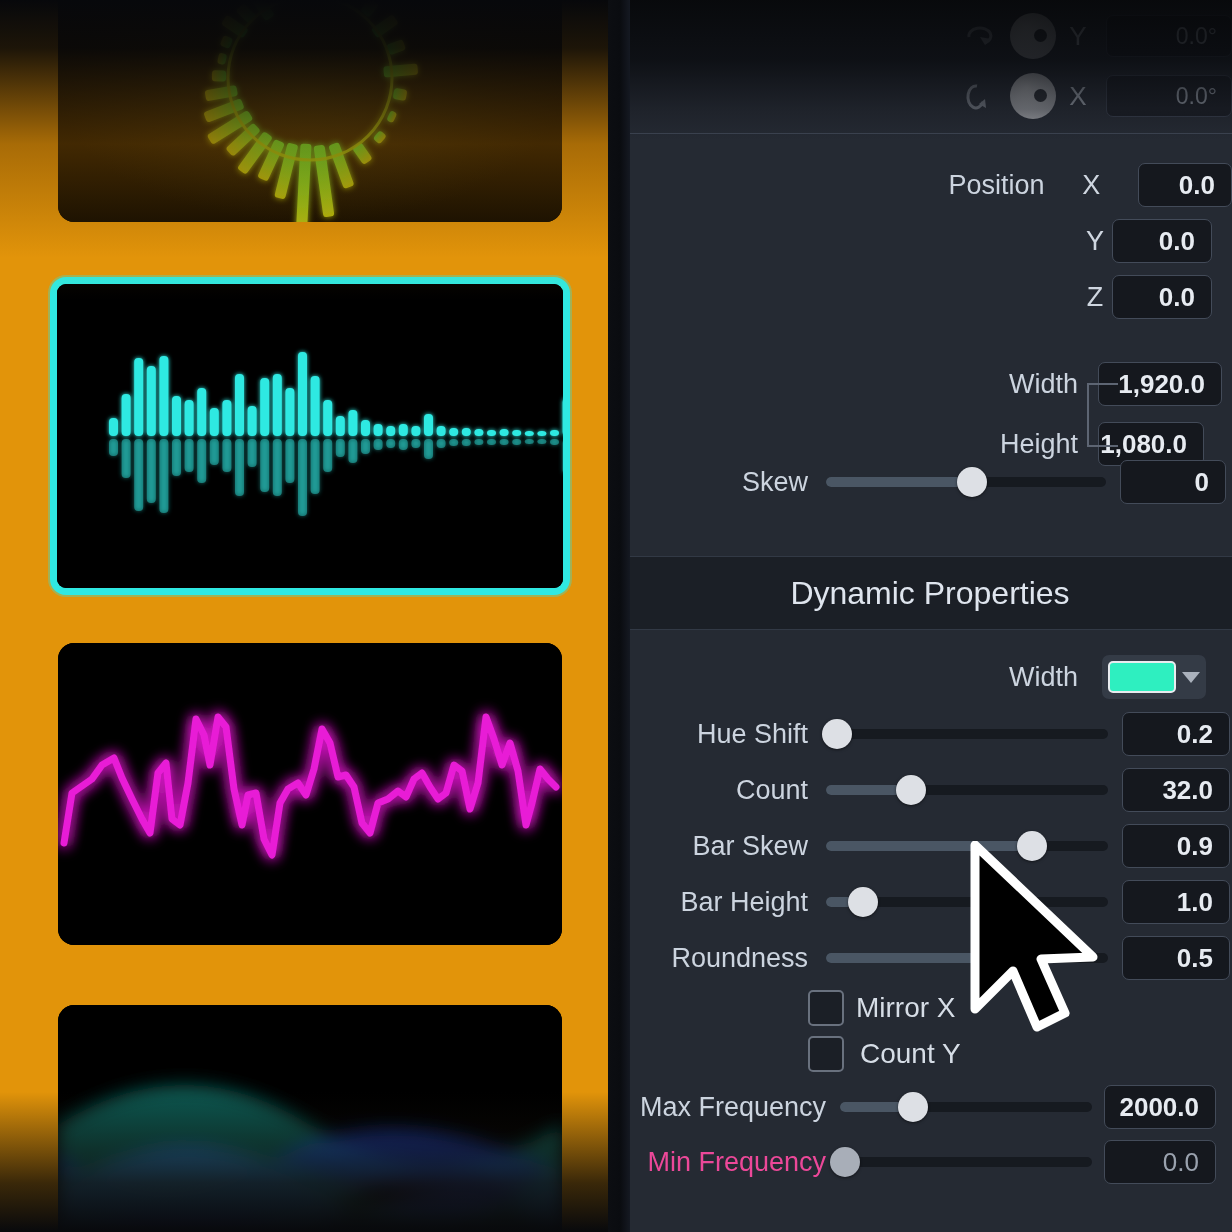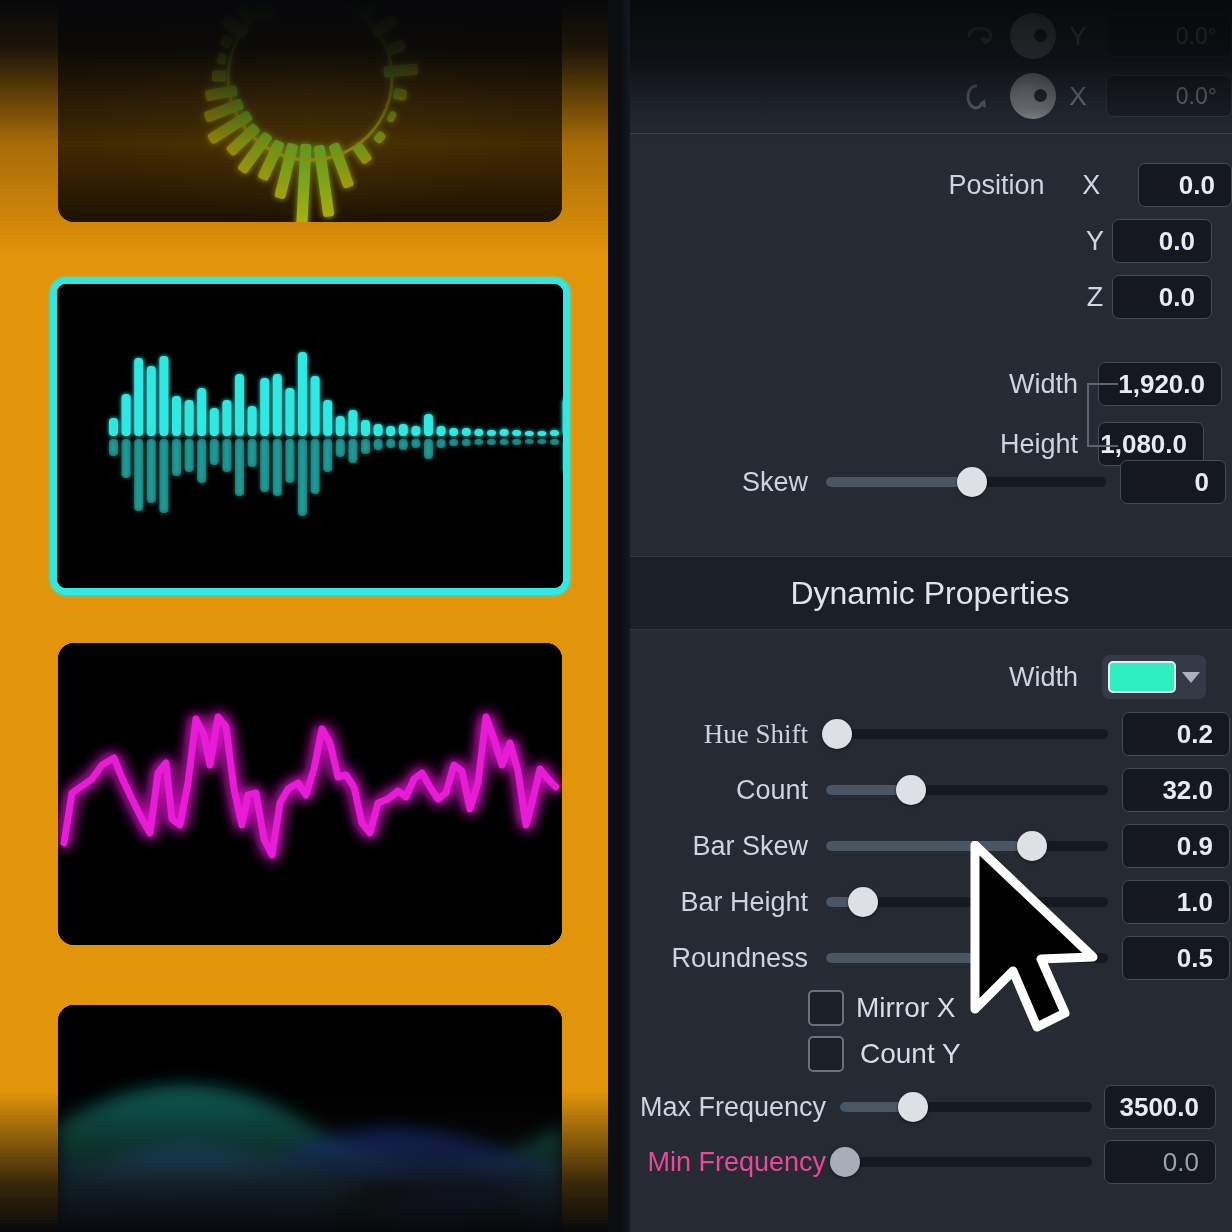--- a/index.html
+++ b/index.html
@@ -519,21 +519,21 @@
     <div class="row" style="top:655px;">
       <span class="row-label" style="width:450px;">Width</span>
       <span style="width:24px;"></span>
       <span class="color-box">
         <span class="color-swatch" id="color-swatch" style="background: rgb(46, 239, 192);"></span>
         <span class="caret"></span>
       </span>
     </div>
 
     <div class="row" style="top:712px;">
-      <span class="row-label" style="width:180px;font-family:Liberation Serif, serif;">Hue Shift</span>
+      <span class="row-label" style="width:180px;">Hue Shift</span>
       <span style="width:18px;"></span>
       <span class="slider sl-dyn" style="width:282px;">
         <span class="fill" style="width: 4%;"></span>
           <span class="handle" style="left: 4%;"></span>
       </span>
       <span style="width:14px;"></span>
       <span class="num-field bold" style="width:108px;">0.2</span>
     </div>
 
     <div class="row" style="top:768px;">
@@ -590,21 +590,21 @@
     </div>
 
     <div class="row" style="top:1085px;">
       <span class="row-label" style="width:198px;">Max Frequency</span>
       <span style="width:14px;"></span>
       <span class="slider sl-freq" style="width:252px;">
         <span class="fill" style="width: 29%;"></span>
           <span class="handle" style="left: 29%;"></span>
       </span>
       <span style="width:12px;"></span>
-      <span class="num-field bold" style="width:112px;">3500.0</span>
+      <span class="num-field bold" style="width:112px;">2000.0</span>
     </div>
 
     <div class="row" style="top:1140px;">
       <span class="row-label dim-text" style="width:198px;">Min Frequency</span>
       <span style="width:14px;"></span>
       <span class="slider sl-freq dim" style="width:252px;">
         <span class="fill" style="width: 2%;"></span>
           <span class="handle" style="left: 2%;"></span>
       </span>
       <span style="width:12px;"></span>

